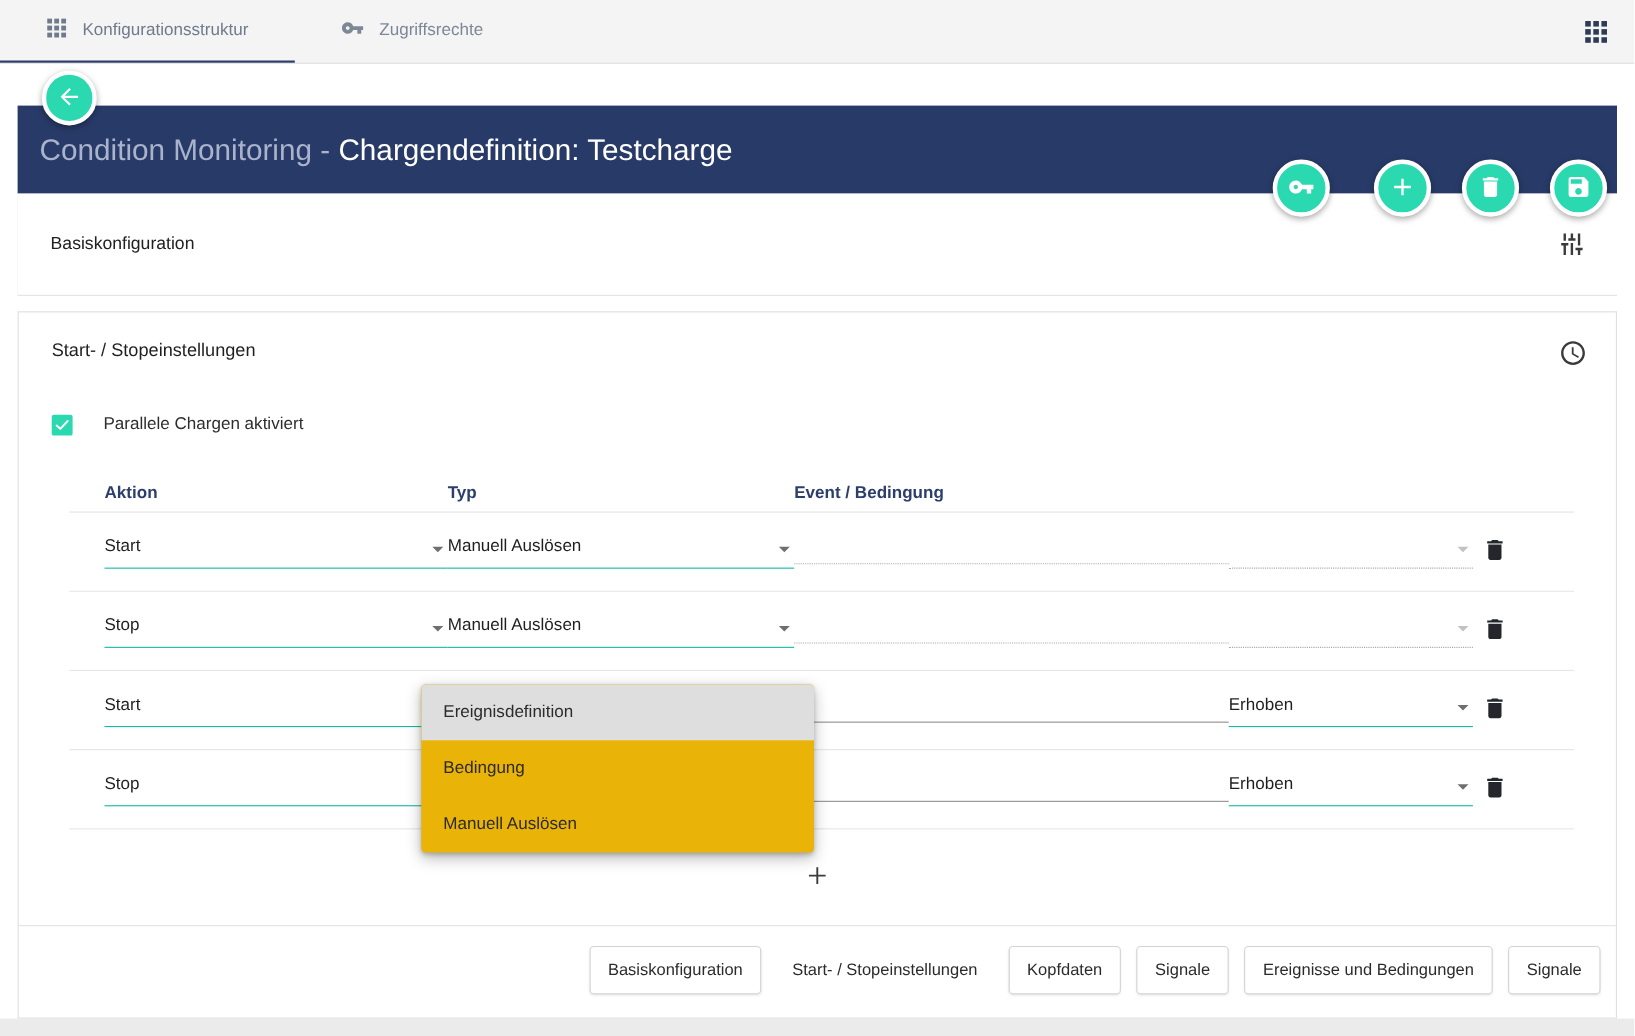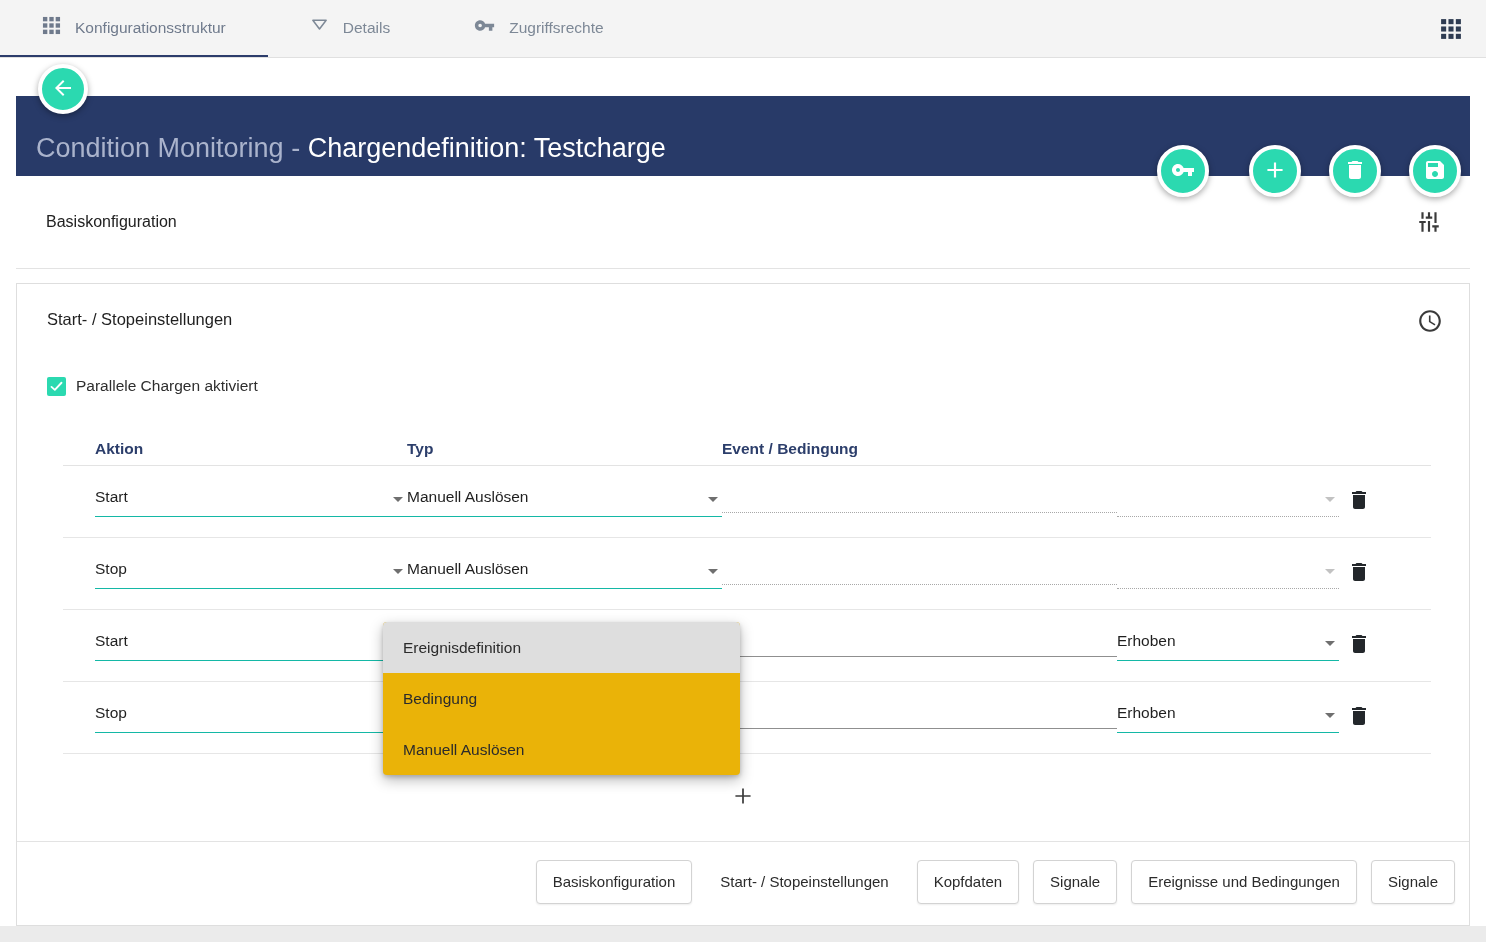--- a/index.html
+++ b/index.html
@@ -14,21 +14,21 @@
   .tab svg { flex:0 0 auto; }
   .apps-btn { margin-left:auto; align-self:center; margin-right:24px; background:none; border:none; cursor:pointer; color:#2e3b52; display:flex; }
 
   
   .back-fab { position:absolute; left:38px; top:64px; width:50px; height:50px; border-radius:50%;
     background:#2bd9b0; border:4px solid #ffffff; box-shadow:0 2px 6px rgba(0,0,0,0.35);
     display:flex; align-items:center; justify-content:center; color:#ffffff; cursor:pointer; z-index:8; }
 
   
   .navy-header { margin:38px 16px 0 16px; height:80px; background:#283a68;
-    display:flex; align-items:flex-end; padding:0 0 12px 20px; }
+    display:flex; align-items:flex-end; padding:0 0 24px 20px; }
   .navy-header .title { font-size:27px; }
   .title-prefix { color:#aab3cc; font-weight:400; }
   .title-main { color:#ffffff; font-weight:500; }
 
   
   .fab-row { position:absolute; top:145px; right:25px; display:flex; z-index:9; }
   .fab { width:52px; height:52px; border-radius:50%; background:#2bd9b0; border:4px solid #ffffff;
     box-shadow:0 2px 6px rgba(0,0,0,0.35); display:flex; align-items:center; justify-content:center;
     color:#ffffff; cursor:pointer; margin-left:28px; }
   .fab:first-child { margin-right:12px; }
@@ -38,21 +38,21 @@
     padding:0 28px 0 30px; background:#ffffff; box-shadow:0 1px 0 #e3e3e3; }
   .basis-row .label { font-size:16px; color:#212121; }
   .icon-btn { background:none; border:none; cursor:pointer; color:#3a3a3a; display:flex; }
 
   
   .card { position:relative; margin:15px 16px 0 16px; height:643px; background:#ffffff;
     border:1px solid #dedede; }
   .card-title-row { padding:24px 26px 0 30px; display:flex; align-items:flex-start; justify-content:space-between; }
   .card-title-row .label { font-size:16.5px; color:#1f1f1f; line-height:22px; }
 
-  .checkbox-row { margin:42px 30px 10px 30px; height:20px; display:flex; align-items:center; gap:10px; cursor:pointer; }
+  .checkbox-row { margin:42px 30px 10px 30px; height:20px; display:flex; align-items:center; gap:28px; cursor:pointer; }
   .checkbox-box { width:19px; height:19px; border-radius:2px; background:#2bd9b0; display:flex; align-items:center; justify-content:center; }
   .checkbox-label { font-size:15.5px; color:#2e2e2e; }
 
   .table { margin:0 38px 0 46px; }
   .grid-cols { display:grid; grid-template-columns:312px 315px 395px 222px 40px; padding-left:32px; align-items:center; }
   .thead { margin-top:44px; padding-bottom:7px; border-bottom:1px solid #e3e3e3; }
   .thead .col { color:#2c3e6b; font-weight:bold; font-size:15.5px; line-height:18px; }
   .trow { height:72px; border-bottom:1px solid #e6e6e6; }
 
   .select { display:flex; align-items:flex-end; justify-content:space-between; min-height:22px;
@@ -100,28 +100,20 @@
             <rect x="14.4" y="1" width="4.6" height="4.6"></rect>
           <rect x="1" y="7.7" width="4.6" height="4.6"></rect>
             <rect x="7.7" y="7.7" width="4.6" height="4.6"></rect>
             <rect x="14.4" y="7.7" width="4.6" height="4.6"></rect>
           <rect x="1" y="14.4" width="4.6" height="4.6"></rect>
             <rect x="7.7" y="14.4" width="4.6" height="4.6"></rect>
             <rect x="14.4" y="14.4" width="4.6" height="4.6"></rect>
         </svg>
       </span>
       <span>Konfigurationsstruktur</span>
-    </div>
-    <div class="tab">
-      <span>
-        <svg viewBox="0 0 20 20" width="19" height="19">
-          <path d="M3 4.5h14L10 13.6z" fill="none" stroke="currentColor" stroke-width="1.6" stroke-linejoin="round"></path>
-        </svg>
-      </span>
-      <span>Details</span>
     </div>
     <div class="tab">
       <span>
         <svg viewBox="0 0 24 24" width="21" height="21" fill="currentColor">
           <path d="M12.65 10C11.83 7.67 9.61 6 7 6c-3.31 0-6 2.69-6 6s2.69 6 6 6c2.61 0 4.83-1.67 5.65-4H17v4h4v-4h2v-4H12.65zM7 14c-1.1 0-2-.9-2-2s.9-2 2-2 2 .9 2 2-.9 2-2 2z"></path>
         </svg>
       </span>
       <span>Zugriffsrechte</span>
     </div>
     <button class="apps-btn">

